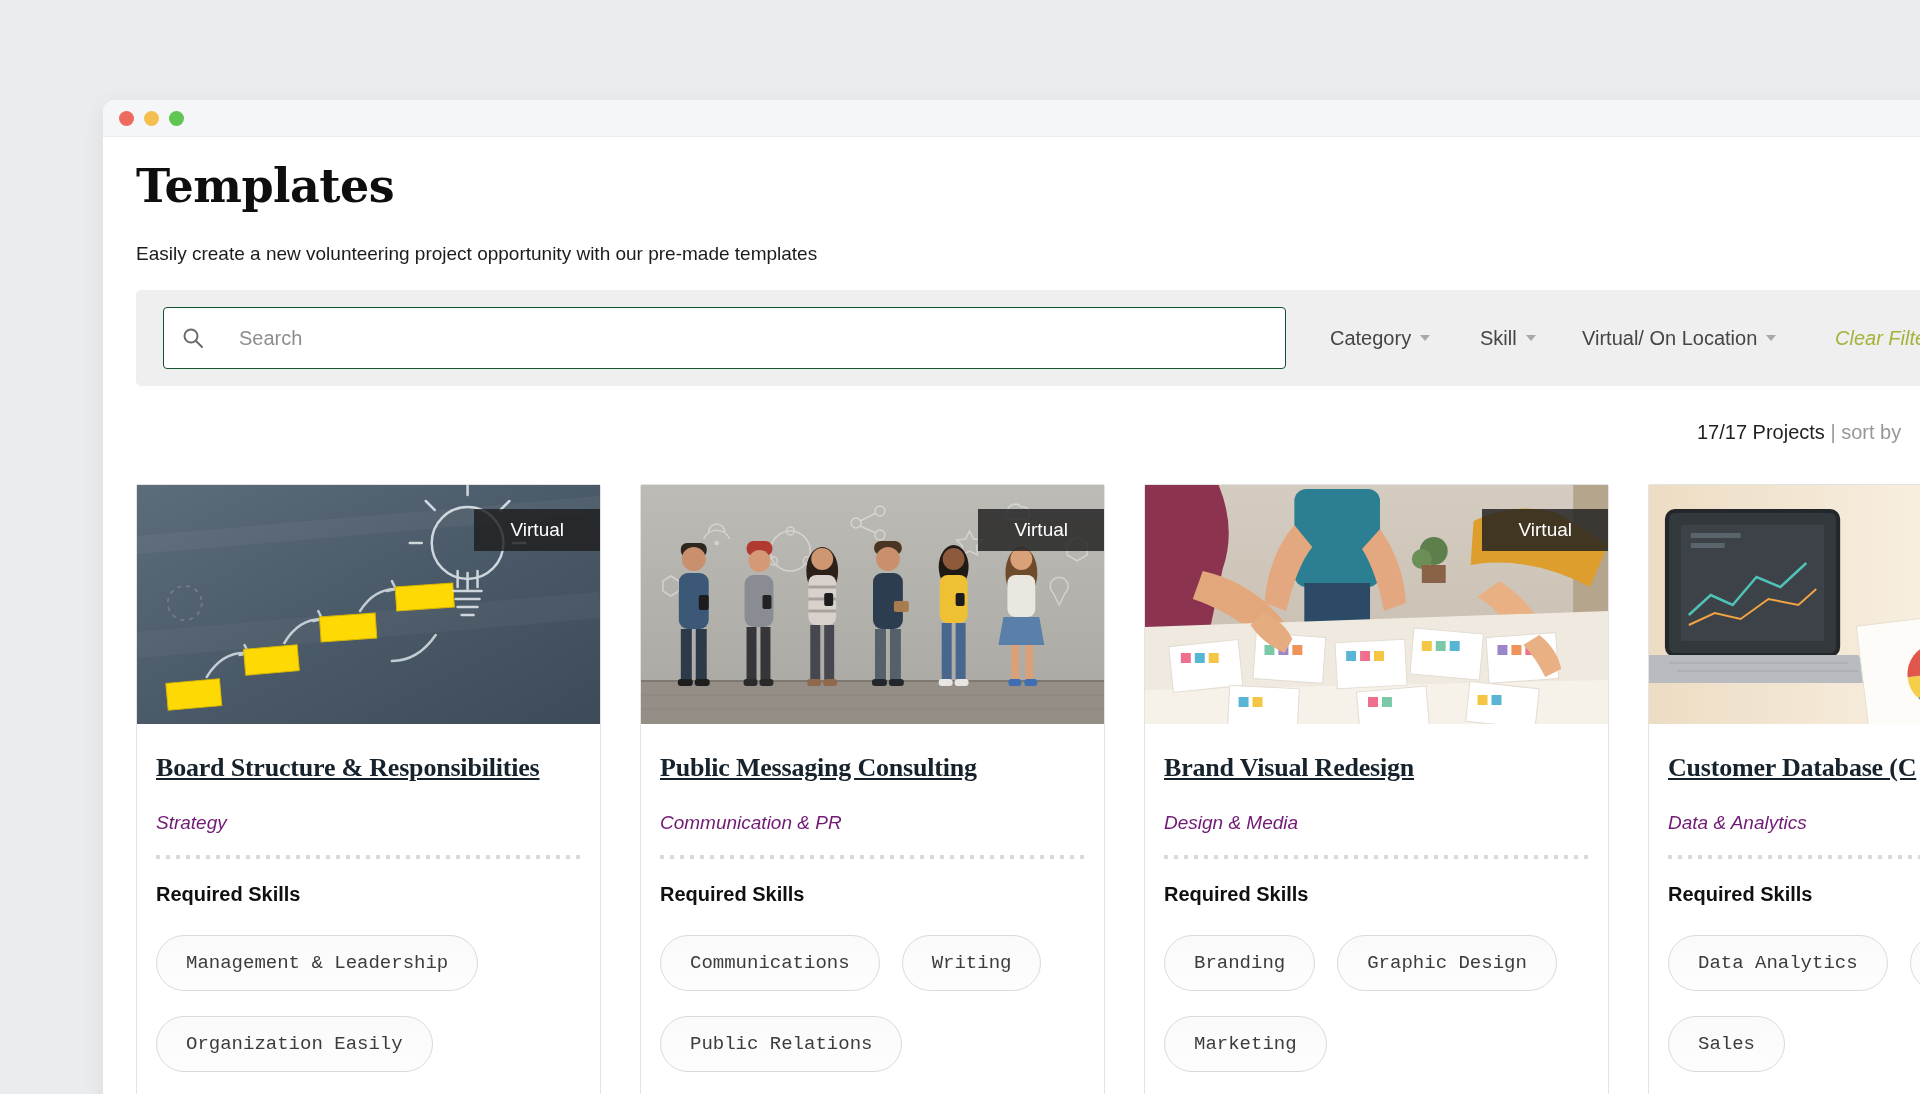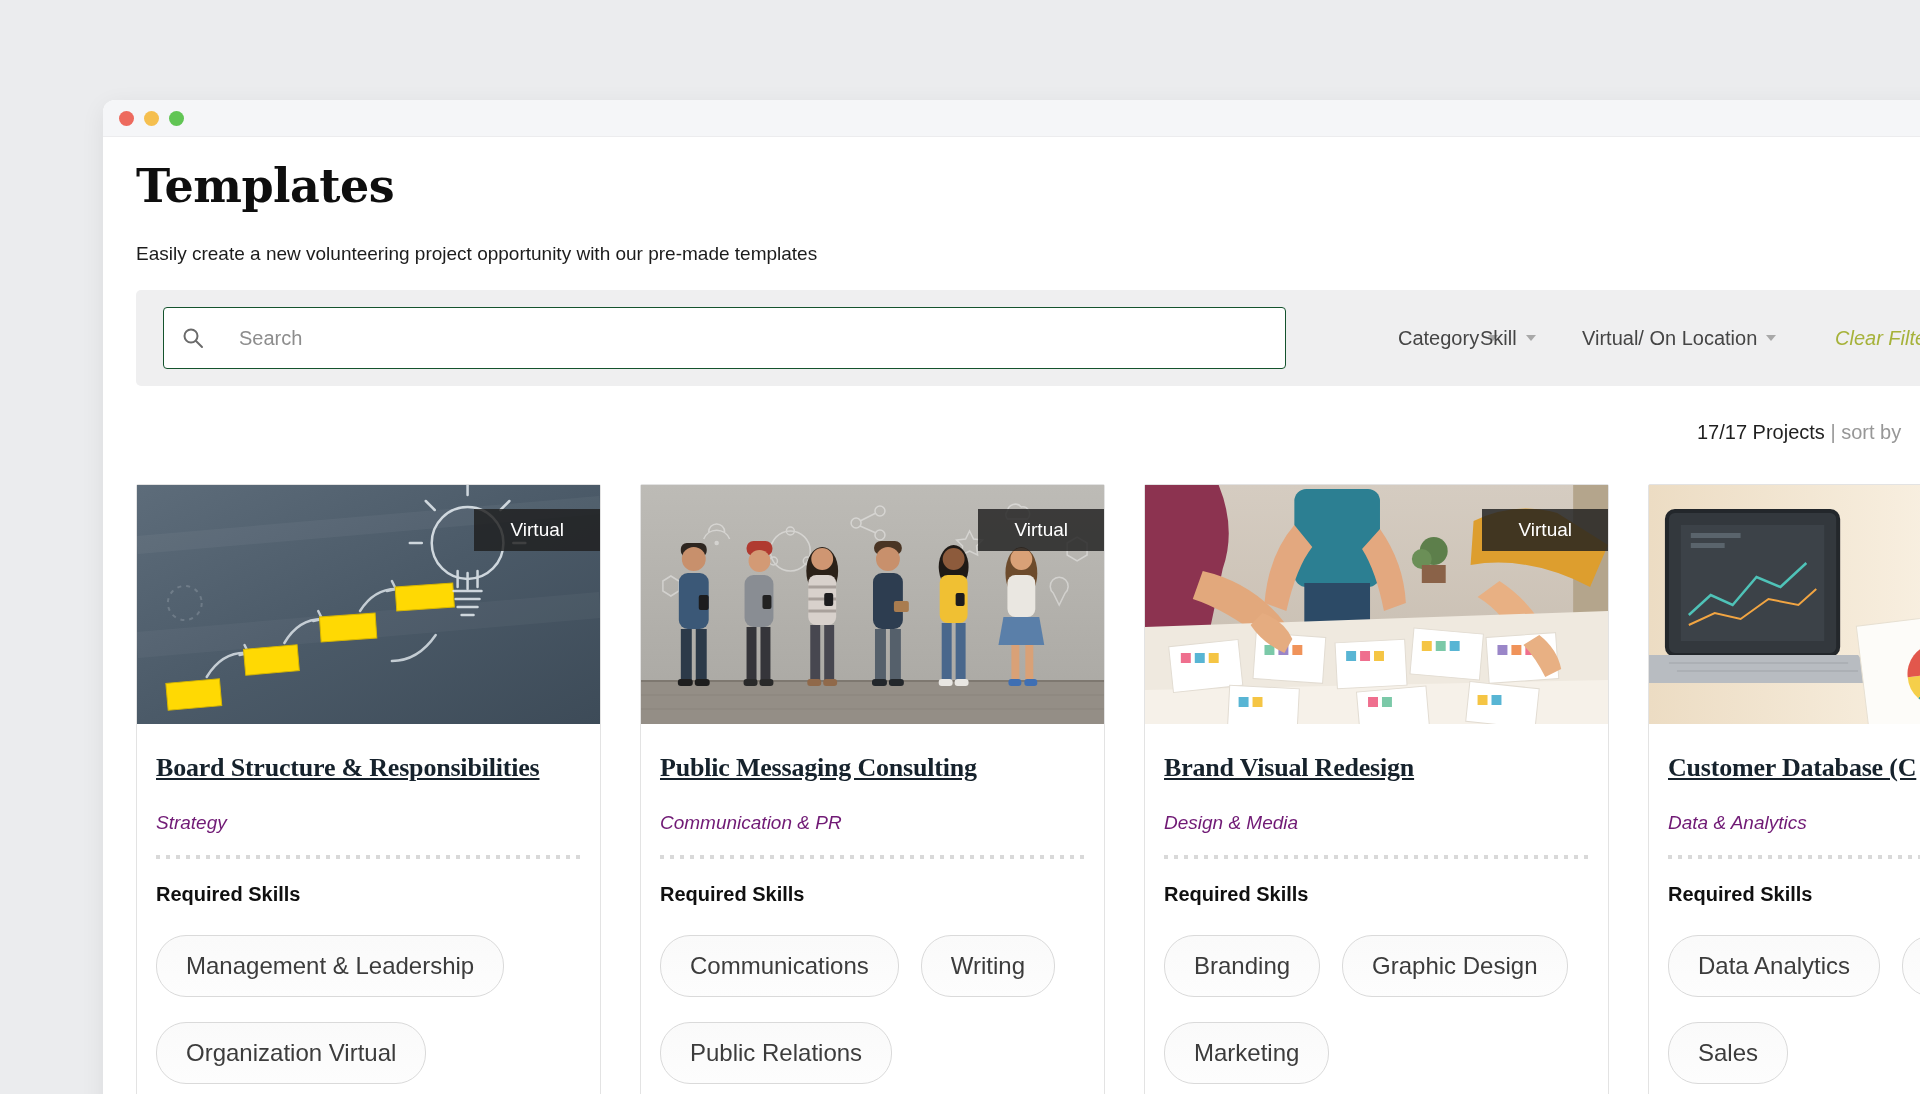--- a/index.html
+++ b/index.html
@@ -30,21 +30,21 @@
   .search-box { position:absolute; left:27px; top:17px; width:1123px; height:62px;
                 background:#fff; border:1px solid #14532d; border-radius:4px;
                 display:flex; align-items:center; padding:0 18px;gap:22px; }
   .search-box svg { flex:0 0 auto; margin-right:13px; }
   .search-box input { border:none; outline:none; flex:1; font-size:20px; color:#333;
                       font-family:"Liberation Sans", sans-serif; background:transparent; }
   .search-box input::placeholder { color:#8d8d8d; }
 
   .dropdown { position:absolute; top:0; height:96px; display:flex; align-items:center;
               font-size:20px; color:#454545; cursor:pointer; white-space:nowrap; }
-  .dd-category { left:1262px; }
+  .dd-category { left:1194px; }
   .dd-skill    { left:1344px; }
   .dd-location { left:1446px; }
   .chevron { width:0; height:0; border-left:5px solid transparent; border-right:5px solid transparent;
              border-top:6px solid #a8a8a8; margin-left:9px; display:inline-block; }
   .clear-filters { position:absolute; left:1699px; top:0; height:96px; display:flex; align-items:center;
                    font-size:20px; font-style:italic; color:#a6b23a; cursor:pointer; white-space:nowrap; }
 
   
   .results-line { position:absolute; left:1594px; top:284px; font-size:20px; white-space:nowrap;text-align:center; }
   .results-count { color:#1f1f1f; }
@@ -61,21 +61,21 @@
   .badge:empty { display:none; }
   .card-body { padding:0 19px; }
   .card-title { margin-top:29px; font-family:"Liberation Serif", serif; font-weight:700;
                 font-size:26px; color:#16222c; letter-spacing:-.2px; white-space:nowrap;text-decoration:underline; }
   .card-category { margin-top:29px; font-size:19px; font-style:italic; color:#701a75; }
   .dotted-divider { margin-top:21px; height:4px;
                     background:repeating-linear-gradient(90deg,#d9d9d9 0 4px,transparent 4px 10px); }
   .skills-heading { margin-top:24px; font-size:20px; font-weight:700; color:#101010; }
   .pills { margin-top:29px; display:flex; flex-wrap:wrap; column-gap:22px; row-gap:25px; }
   .pill { border:1px solid #dadada; border-radius:30px; background:linear-gradient(180deg,#fafafa,#fdfdfd);
-          padding:16px 29px; font-size:24px; color:#3c3c3c; white-space:nowrap; }
+          padding:16px 29px; font-size:19px; color:#3c3c3c; white-space:nowrap;font-family:Liberation Mono, monospace; }
 </style>
 </head>
 <body>
 
 <div class="window">
   <div class="titlebar">
     <span class="dot dot-close"></span>
     <span class="dot dot-min"></span>
     <span class="dot dot-max"></span>
   </div>
@@ -158,21 +158,21 @@
           </svg>
           <div class="badge">Virtual</div>
         </div>
         <div class="card-body">
           <div class="card-title">Board Structure &amp; Responsibilities</div>
           <div class="card-category">Strategy</div>
           <div class="dotted-divider"></div>
           <div class="skills-heading">Required Skills</div>
           <div class="pills">
             <span class="pill">Management &amp; Leadership</span>
-            <span class="pill">Organization Virtual</span>
+            <span class="pill">Organization Easily</span>
           </div>
         </div>
       </div>
 
       <div class="card">
         <div class="card-img">
           <svg viewBox="0 0 465 239" preserveAspectRatio="none">
             <defs>
               <linearGradient id="wall" x1="0" y1="0" x2="0" y2="1">
                 <stop offset="0" stop-color="#bdbbb6"></stop>

